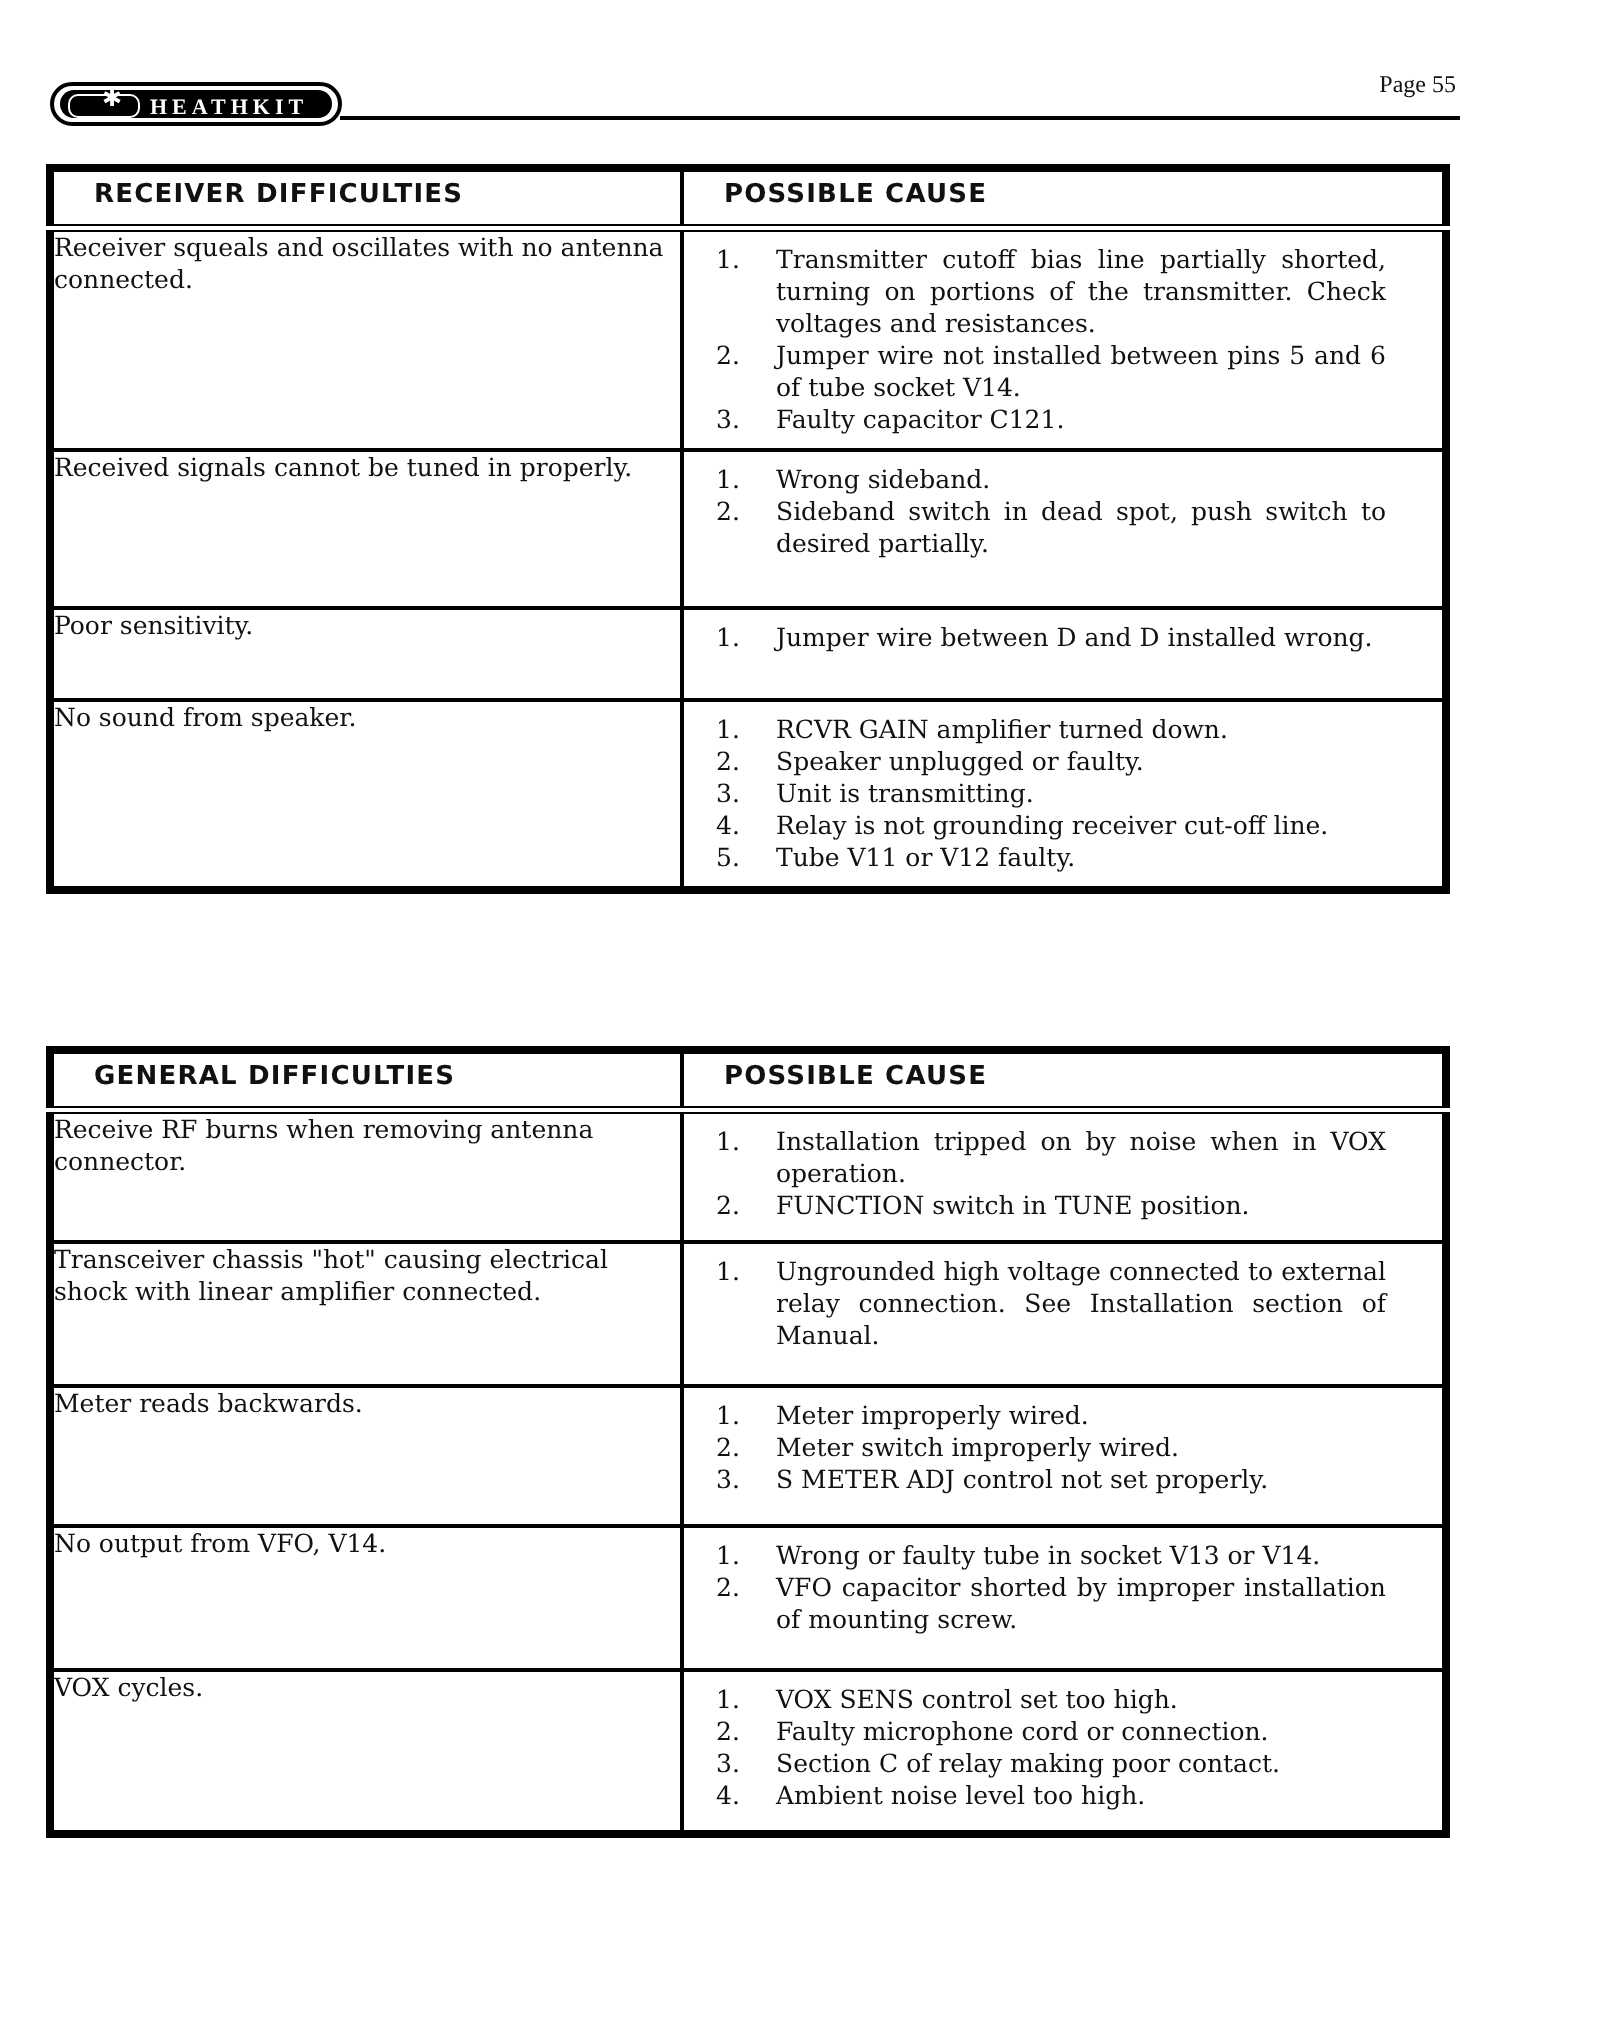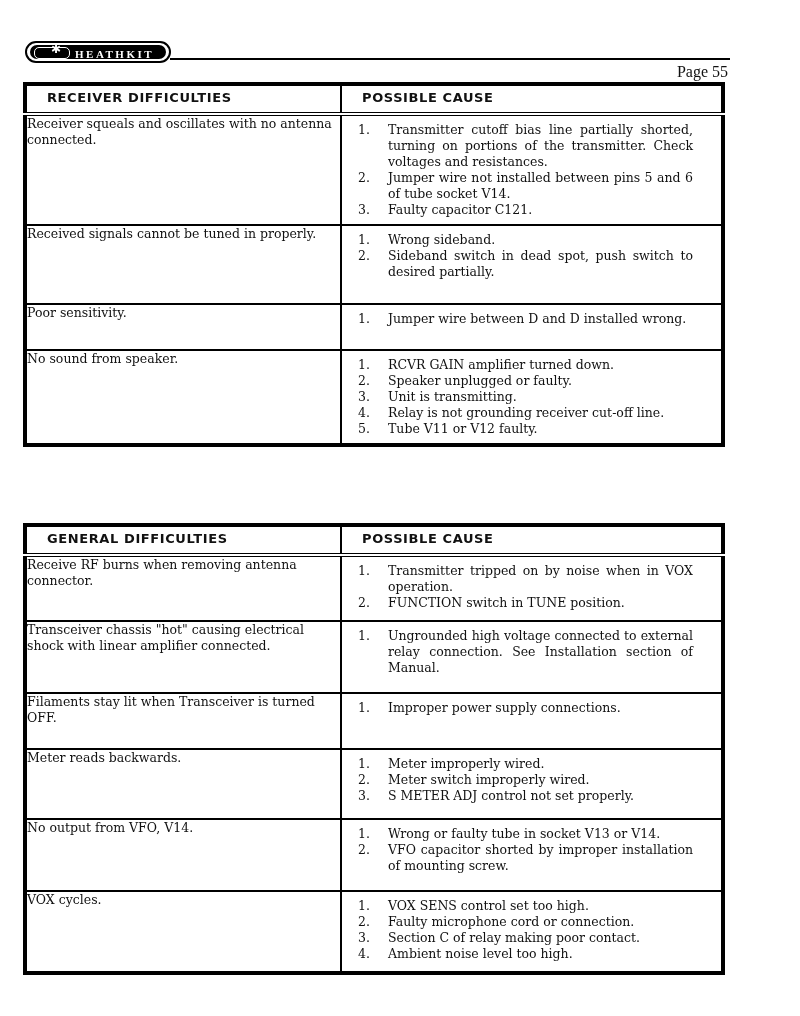--- a/index.html
+++ b/index.html
@@ -9,22 +9,22 @@
           border: 2px solid #000; border-radius: 11px; box-sizing: border-box; background:#fff; }
   .logo-inner { position: absolute; left: 3px; top: 2px; right: 3px; bottom: 2px;
           background: #000; border-radius: 8px; }
   .logo-emblem { position: absolute; left: 4px; top: 2px; width: 34px; height: 10px;
           border: 1px solid #fff; border-radius: 5px; }
   .logo-star { position: absolute; left: 16px; top: -5px; color: #fff; font-size: 12px; line-height: 12px;
           font-family: "DejaVu Sans", sans-serif; }
   .logo-text { position: absolute; left: 45px; top: 3px; color: #fff; font-size: 11px;
           letter-spacing: 2.5px; font-family: "Liberation Serif", serif; font-weight: bold; }
   .header-rule { position: absolute; left: 170px; top: 58px; width: 560px; height: 2px; background: #000; }
-  .page-num { position: absolute; right: 72px; top: 35px; font-size: 16px;
-          font-family: "Liberation Serif", serif; margin-top: 28px; }
+  .page-num { position: absolute; right: 72px; top: 35px; font-size: 12px;
+          font-family: "Liberation Serif", serif; }
 
   table.tb { position: absolute; left: 23px; border-collapse: collapse;
           border: 4px solid #000; width: 702px; table-layout: fixed; }
   table.tb td, table.tb th { border: 2px solid #000; vertical-align: top; padding: 0; }
   table.tb th { text-align: left; font-family: "DejaVu Sans", sans-serif; font-weight: bold;
           font-size: 13px; letter-spacing: 0.6px; height: 22px; padding: 4px 0 0 20px;
           border-bottom: 4px double #000; }
   .col1 { width: 316px; }
   .sym { font-size: 12.5px; line-height: 16px; padding: 8px 14px 0 20px; }
   .causes { list-style: none; margin: 0; padding: 6px 28px 6px 16px; font-size: 12.5px; line-height: 16px; }
@@ -146,51 +146,40 @@
       <th>POSSIBLE CAUSE</th>
     </tr>
   </thead>
   <tbody>
       <tr style="height: 66px;">
         <td class="sym">Receive RF burns when removing antenna connector.</td>
         <td>
           <ul class="causes">
             <li>
               <span class="num">1.</span>
-              <span class="txt">Transmitter tripped on by noise when in VOX operation.</span>
+              <span class="txt">Installation tripped on by noise when in VOX operation.</span>
             </li>
             <li>
               <span class="num">2.</span>
               <span class="txt">FUNCTION switch in TUNE position.</span>
             </li>
           </ul>
         </td>
       </tr>
       <tr style="height: 72px;">
         <td class="sym">Transceiver chassis "hot" causing electrical shock with linear amplifier connected.</td>
         <td>
           <ul class="causes">
             <li>
               <span class="num">1.</span>
               <span class="txt">Ungrounded high voltage connected to external relay connection. See Installation section of Manual.</span>
             </li>
           </ul>
         </td>
       </tr>
-      <tr style="height: 56px;">
-        <td class="sym">Filaments stay lit when Transceiver is turned OFF.</td>
-        <td>
-          <ul class="causes">
-            <li>
-              <span class="num">1.</span>
-              <span class="txt">Improper power supply connections.</span>
-            </li>
-          </ul>
-        </td>
-      </tr>
       <tr style="height: 70px;">
         <td class="sym">Meter reads backwards.</td>
         <td>
           <ul class="causes">
             <li>
               <span class="num">1.</span>
               <span class="txt">Meter improperly wired.</span>
             </li>
             <li>
               <span class="num">2.</span>

